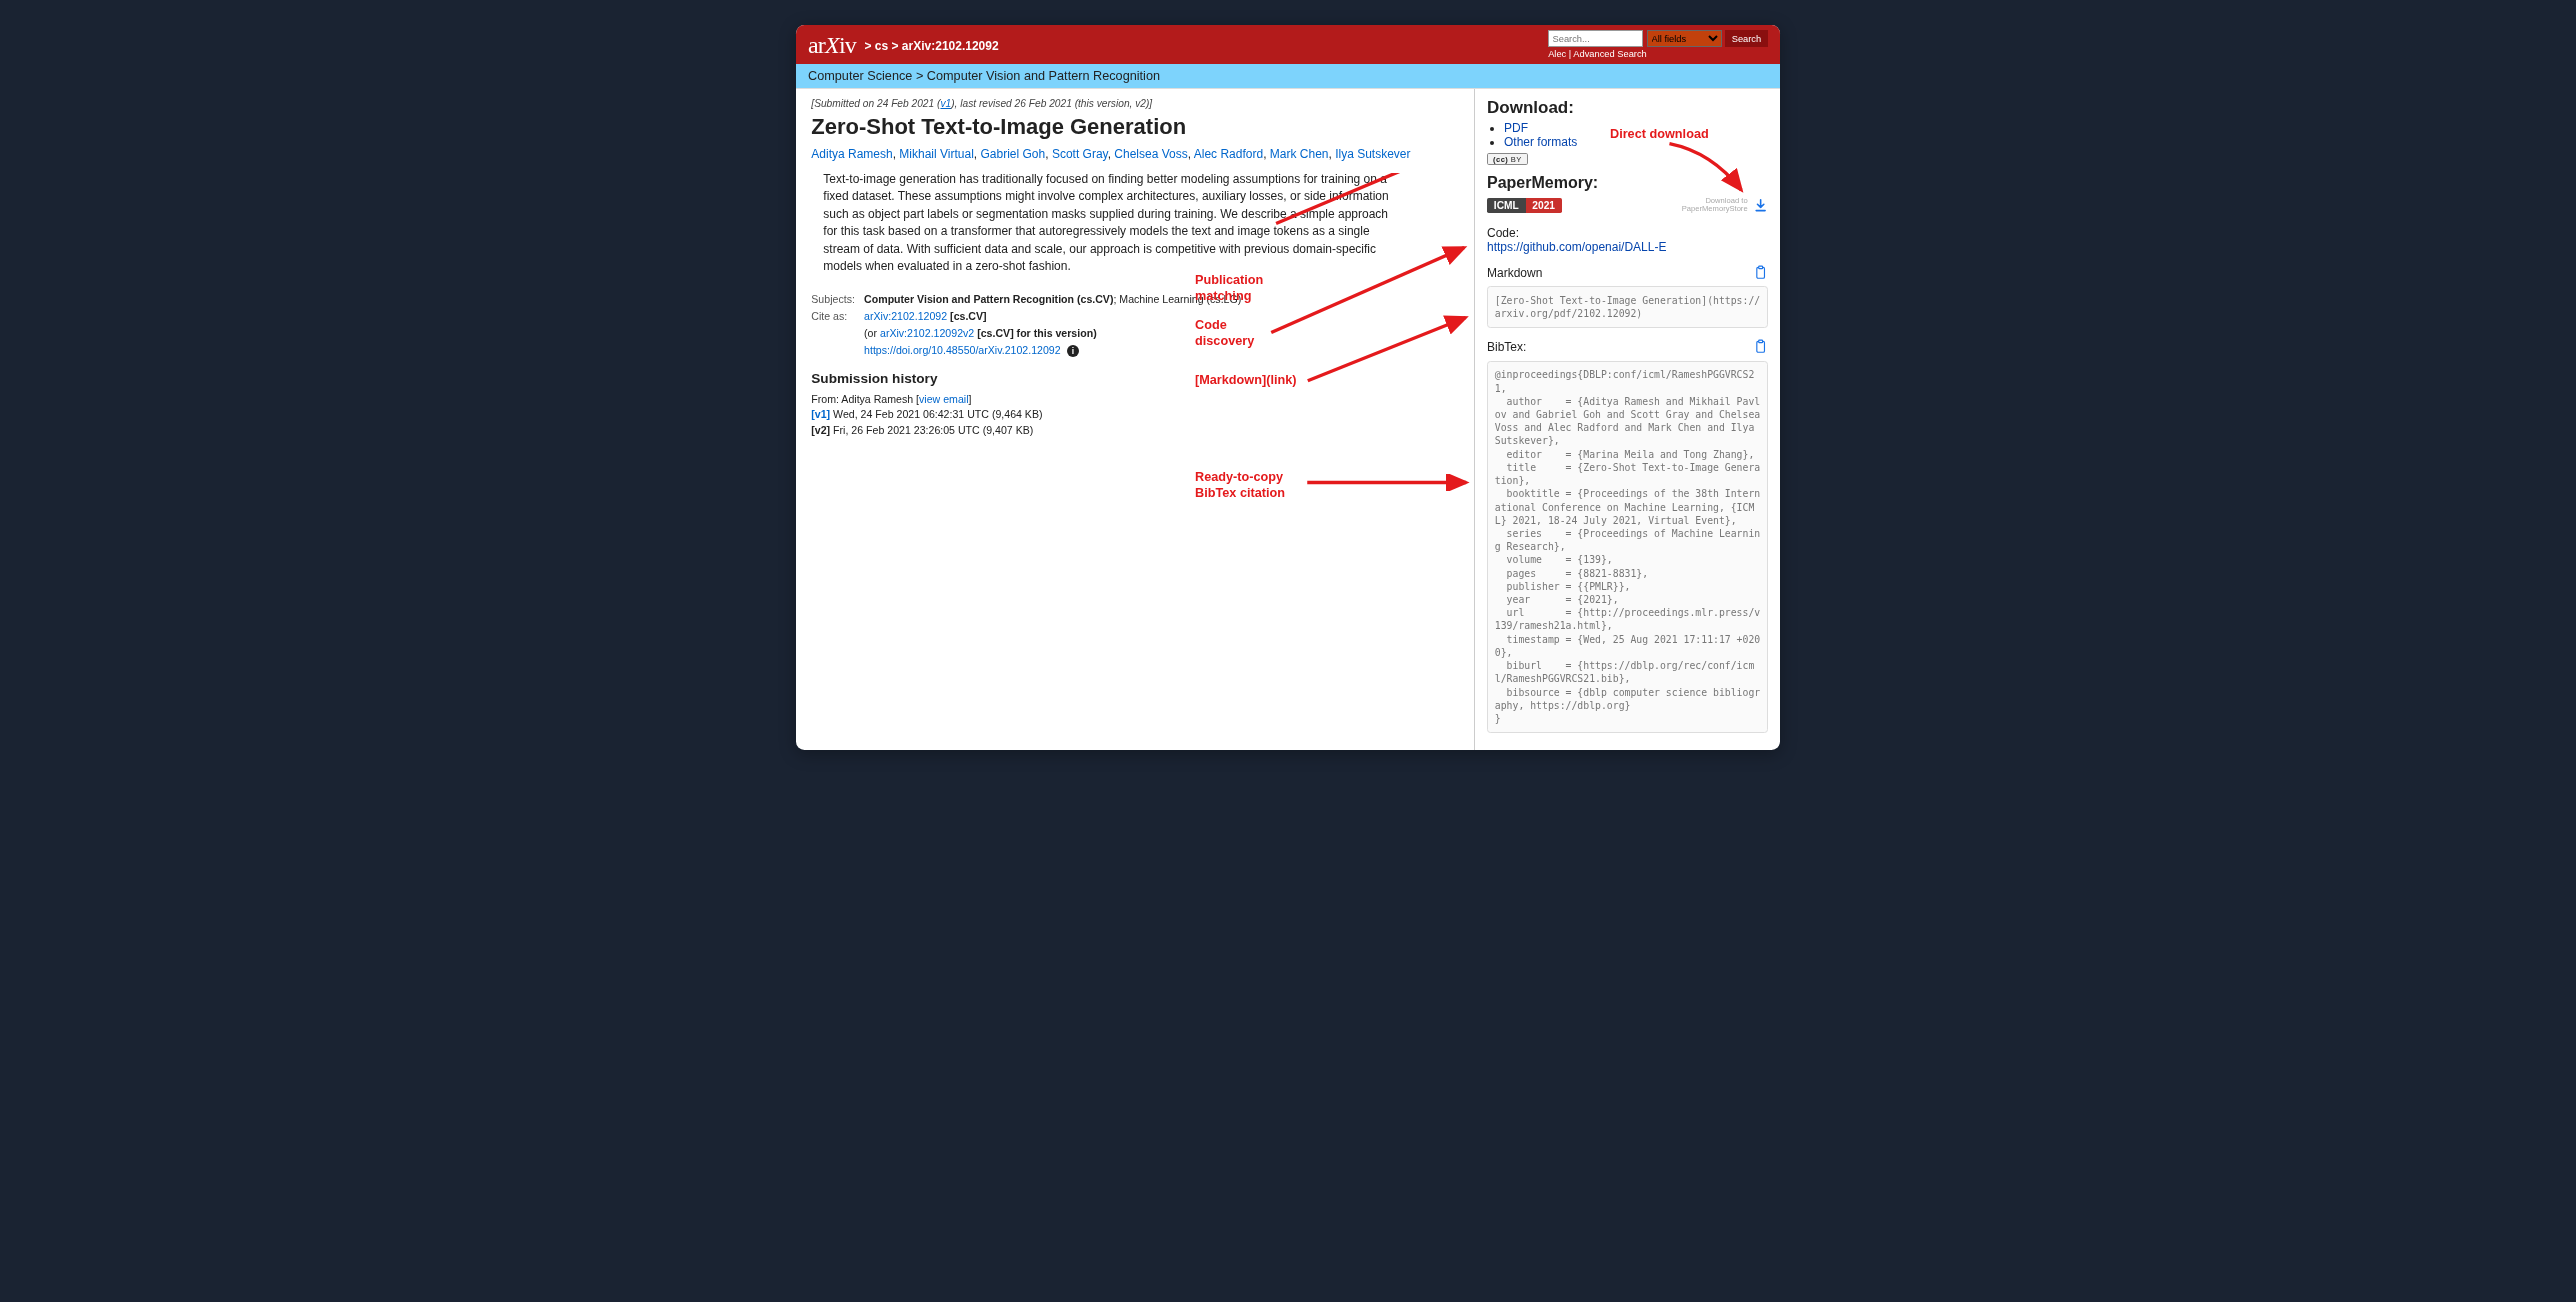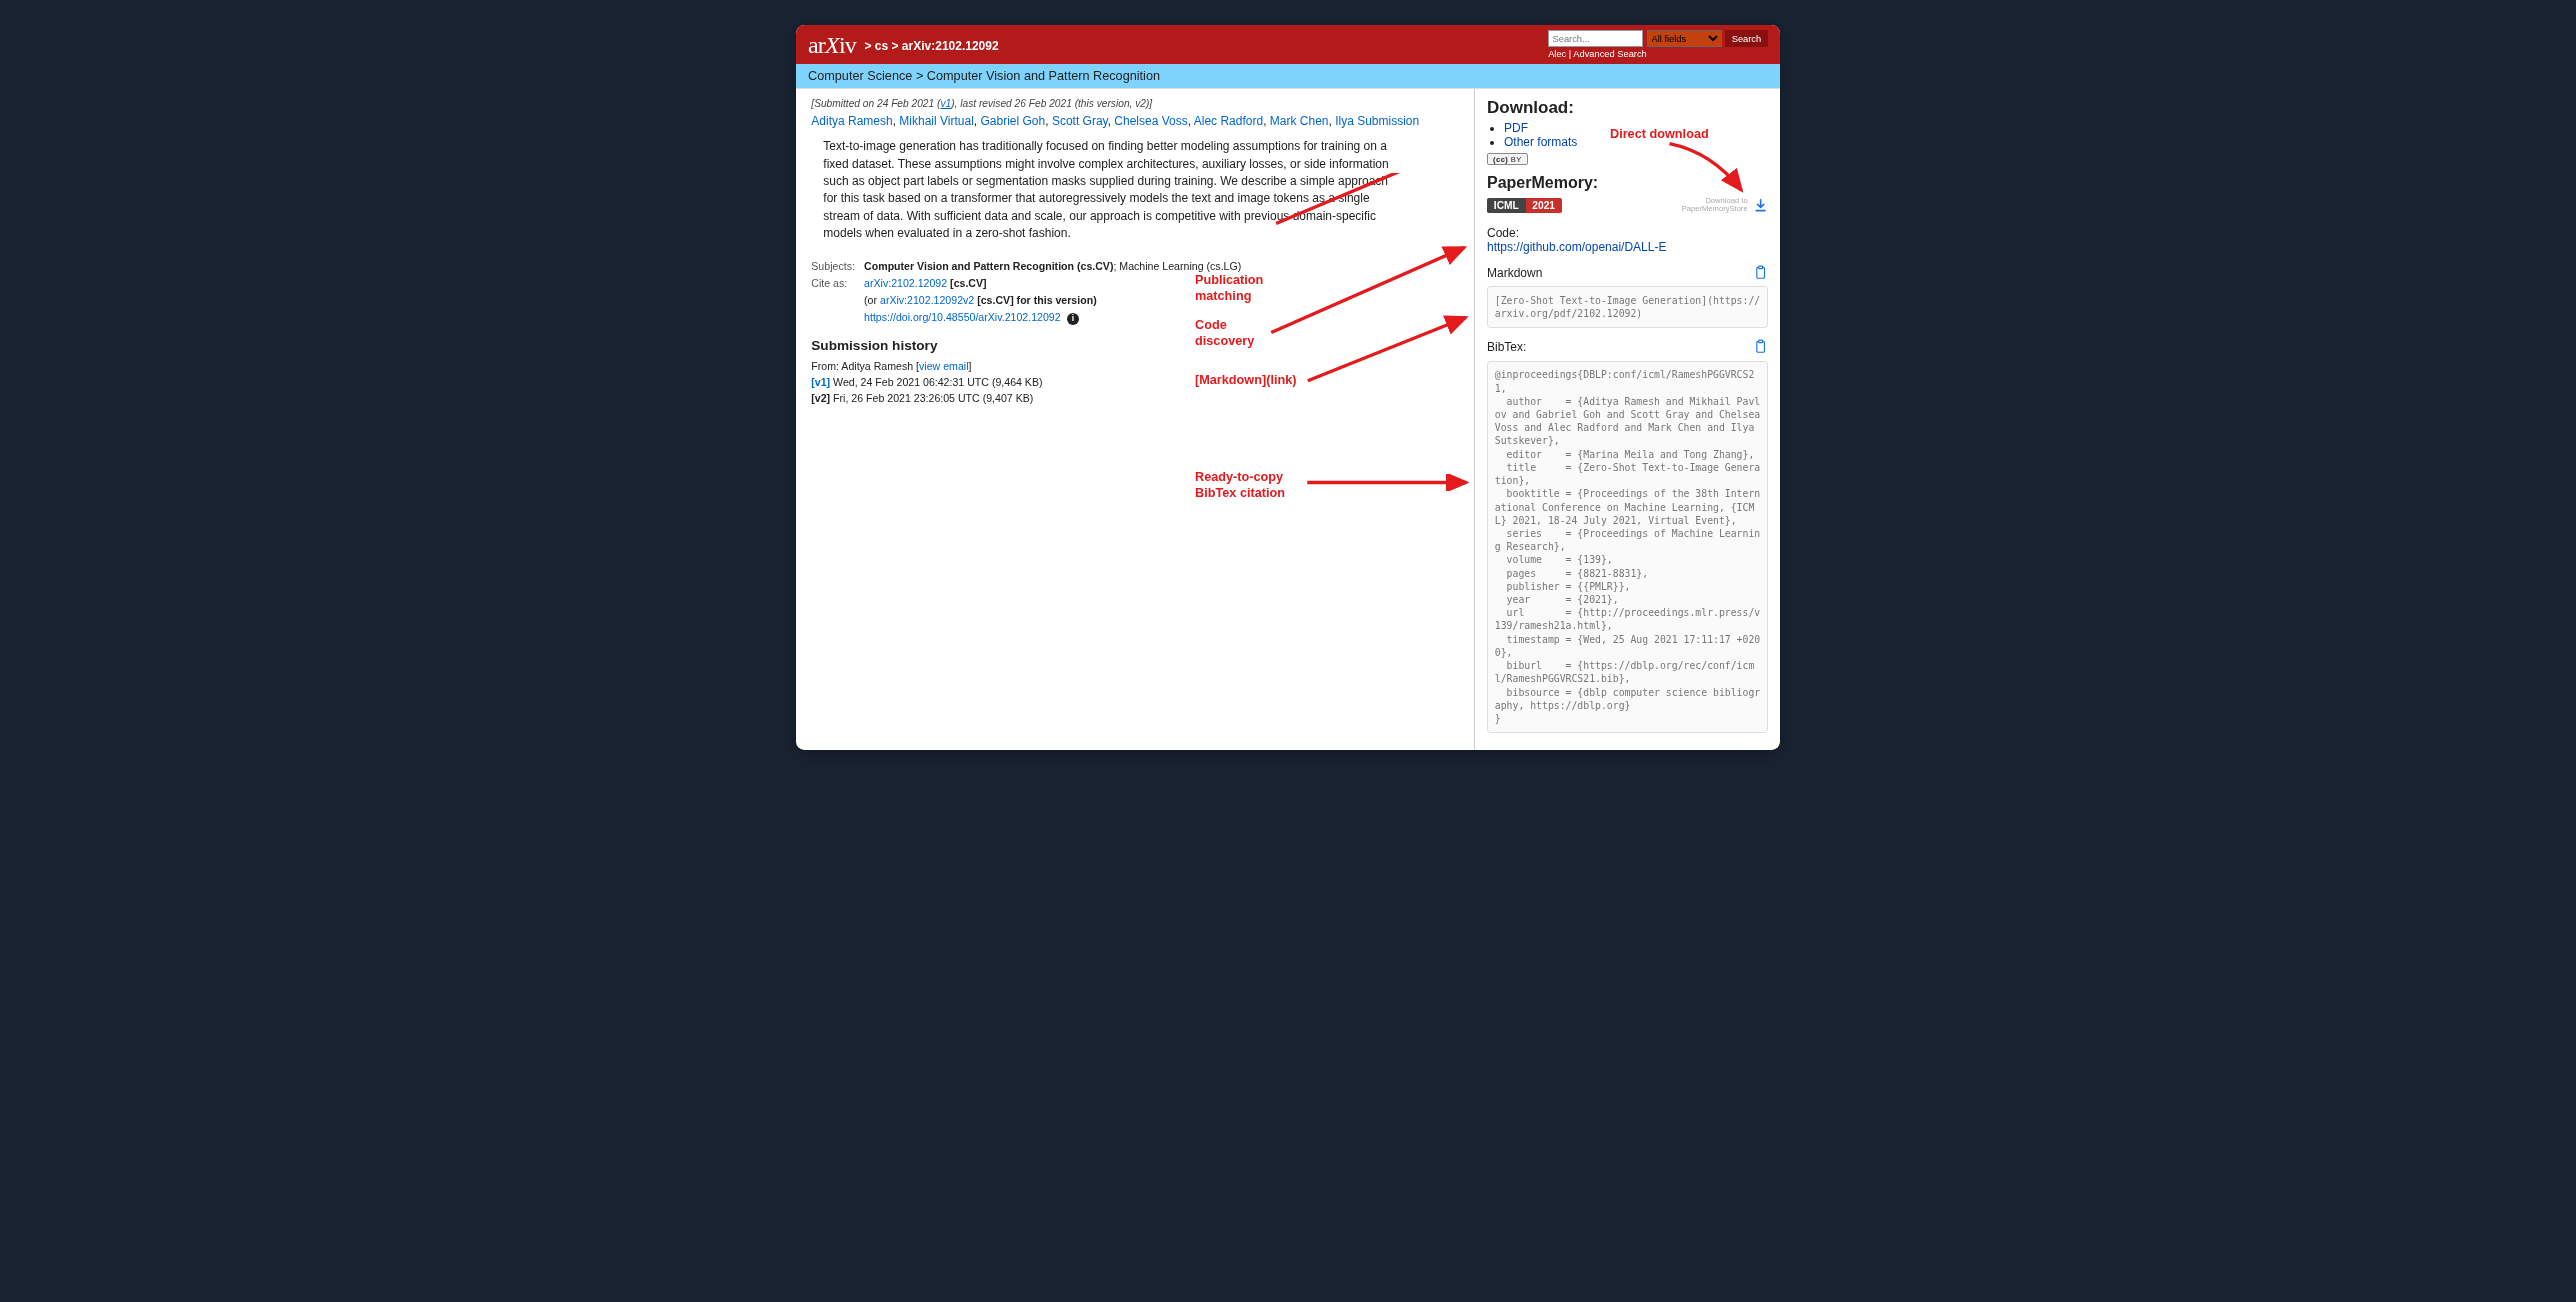--- a/index.html
+++ b/index.html
@@ -147,21 +147,22 @@
   <div class="subject-header">Computer Science &gt; Computer Vision and Pattern Recognition</div>
 
   <div class="layout">
 
     <div class="main">
       <div class="submitted">
         <i>
           <span>[Submitted on 24 Feb 2021 (</span><a href="#" class="vlink">v1</a><span>), last revised 26 Feb 2021 (this version, v2)]</span>
         </i>
       </div>
-      <div class="authors" id="authors-line"><a href="#">Aditya Ramesh</a><span>, </span><a href="#">Mikhail Virtual</a><span>, </span><a href="#">Gabriel Goh</a><span>, </span><a href="#">Scott Gray</a><span>, </span><a href="#">Chelsea Voss</a><span>, </span><a href="#">Alec Radford</a><span>, </span><a href="#">Mark Chen</a><span>, </span><a href="#">Ilya Submission</a></div>
+      <h1 class="paper-title">Zero-Shot Text-to-Image Generation</h1>
+      <div class="authors" id="authors-line"><a href="#">Aditya Ramesh</a><span>, </span><a href="#">Mikhail Virtual</a><span>, </span><a href="#">Gabriel Goh</a><span>, </span><a href="#">Scott Gray</a><span>, </span><a href="#">Chelsea Voss</a><span>, </span><a href="#">Alec Radford</a><span>, </span><a href="#">Mark Chen</a><span>, </span><a href="#">Ilya Sutskever</a></div>
       <div class="abstract">Text-to-image generation has traditionally focused on finding better modeling assumptions for training on a fixed dataset. These assumptions might involve complex architectures, auxiliary losses, or side information such as object part labels or segmentation masks supplied during training. We describe a simple approach for this task based on a transformer that autoregressively models the text and image tokens as a single stream of data. With sufficient data and scale, our approach is competitive with previous domain-specific models when evaluated in a zero-shot fashion.</div>
 
       <div class="meta-table">
         <div class="row">
           <span class="lab">Subjects:</span>
           <span>
             <b>Computer Vision and Pattern Recognition (cs.CV)</b><span>; Machine Learning (cs.LG)</span>
           </span>
         </div>
         <div class="row">

